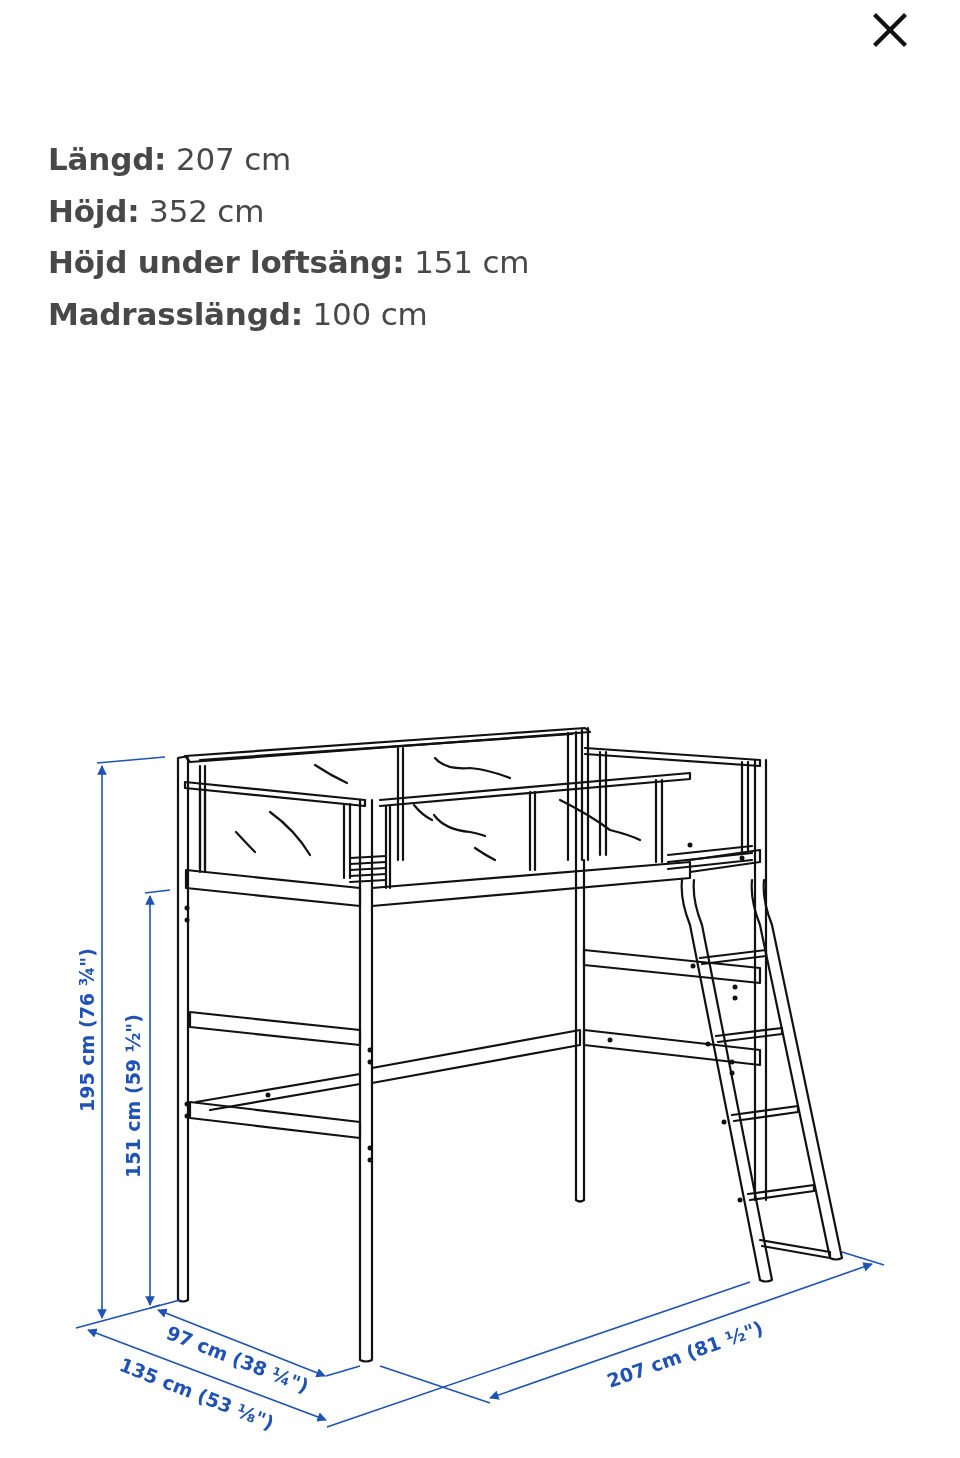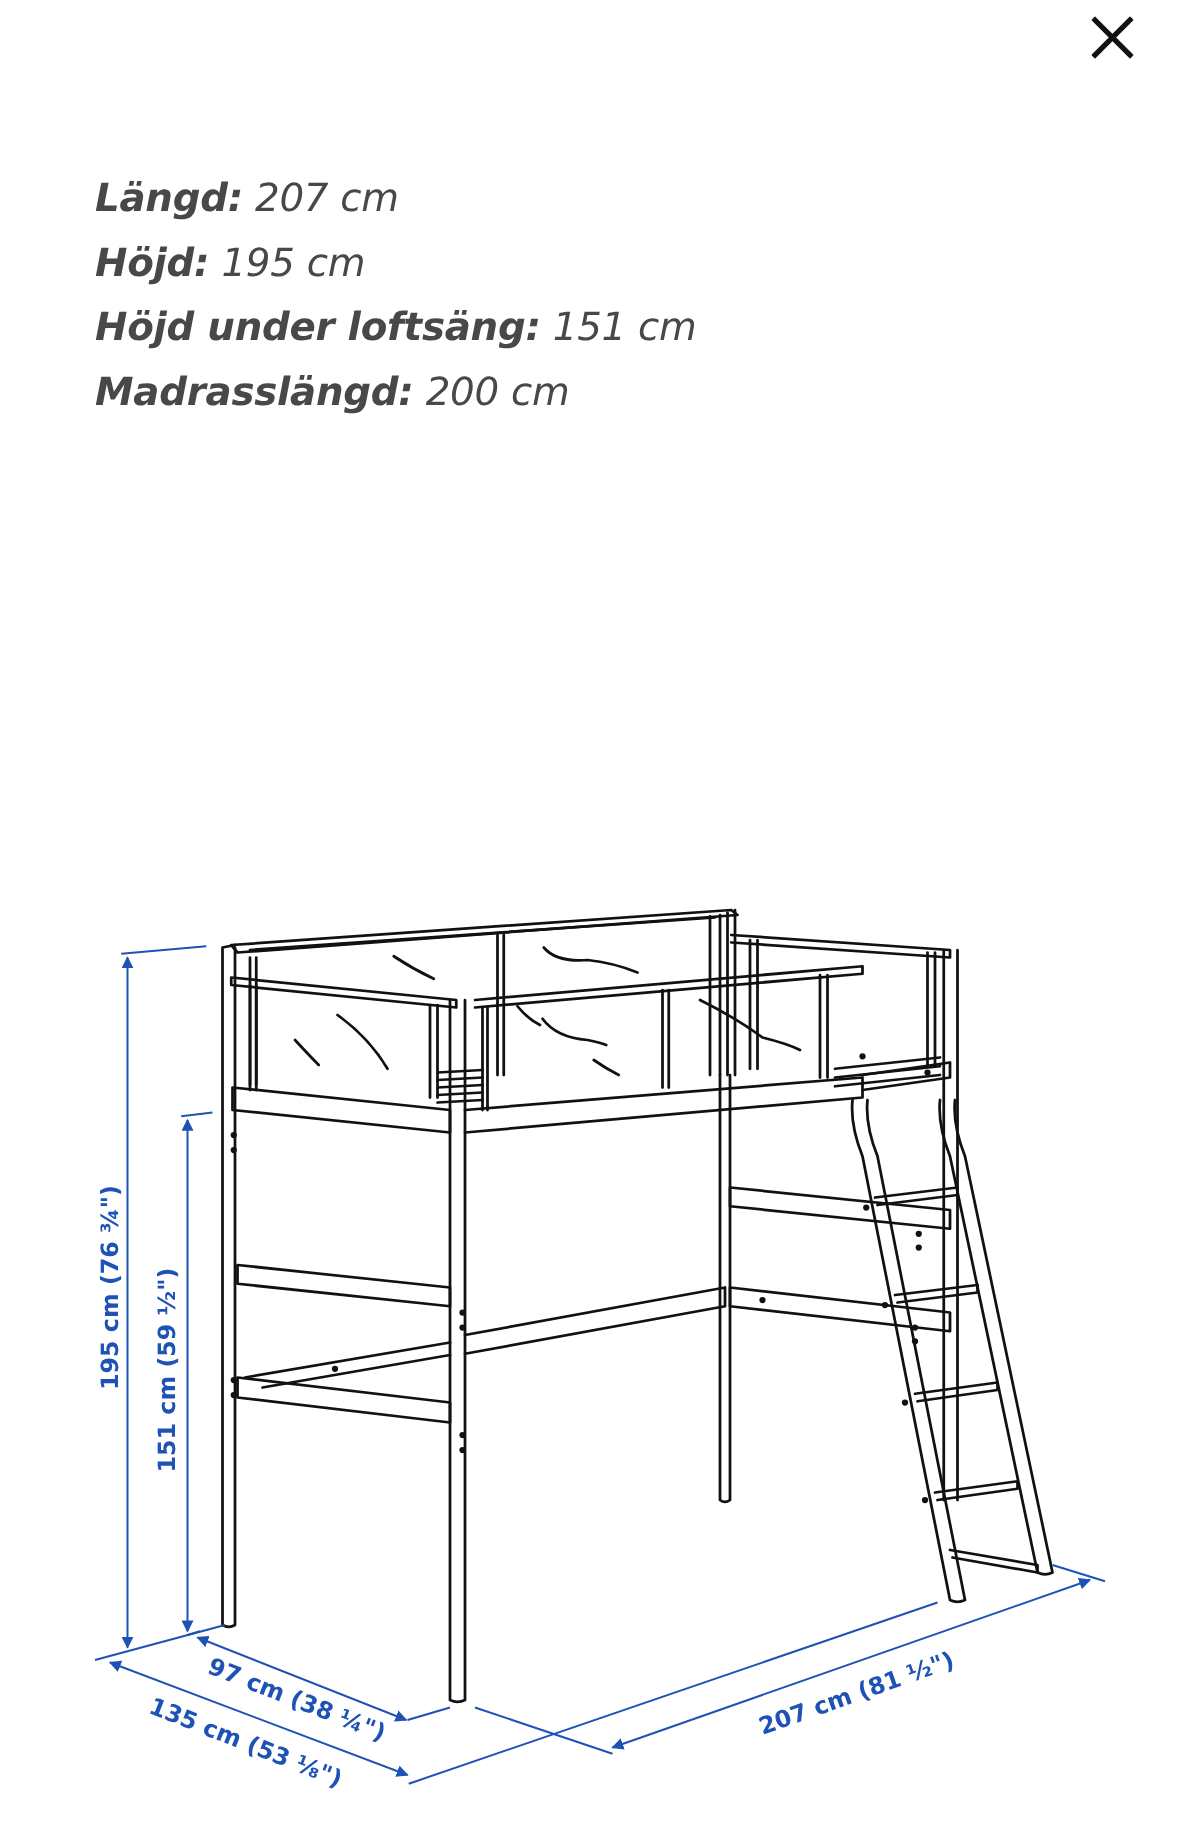--- a/index.html
+++ b/index.html
@@ -24,26 +24,25 @@
       display: flex;
       align-items: center;
       justify-content: center;
       cursor: pointer;
       background: transparent;
       border: none;
       padding: 0;
     }
     .specs {
       position: absolute;
-      left: 76px;
+      left: 48px;
       top: 134px;
       margin: 0;
       padding: 0;
       list-style: none;
-      font-style: italic;
     }
     .spec-row {
       font-size: 31px;
       line-height: 51.7px;
       height: 51.7px;
       white-space: nowrap;
       letter-spacing: -0.2px;
     }
     .spec-label {
       font-weight: bold;
@@ -72,23 +71,23 @@
 
 <button class="close-button">
   <svg width="34" height="34" viewBox="0 0 34 34">
     <line x1="3" y1="3" x2="31" y2="31" stroke="#111" stroke-width="4.2" stroke-linecap="square"></line>
     <line x1="31" y1="3" x2="3" y2="31" stroke="#111" stroke-width="4.2" stroke-linecap="square"></line>
   </svg>
 </button>
 
 <ul class="specs">
   <li class="spec-row"><span class="spec-label">Längd:</span><span class="spec-value"> 207 cm</span></li>
-  <li class="spec-row"><span class="spec-label">Höjd:</span><span class="spec-value"> 195 cm</span></li>
+  <li class="spec-row"><span class="spec-label">Höjd:</span><span class="spec-value"> 352 cm</span></li>
   <li class="spec-row"><span class="spec-label">Höjd under loftsäng:</span><span class="spec-value"> 151 cm</span></li>
-  <li class="spec-row"><span class="spec-label">Madrasslängd:</span><span class="spec-value"> 200 cm</span></li>
+  <li class="spec-row"><span class="spec-label">Madrasslängd:</span><span class="spec-value"> 100 cm</span></li>
 </ul>
 
 <svg class="drawing" viewBox="0 700 960 758" width="960" height="758">
   <defs>
     <marker id="arr" viewBox="0 0 10 10" refX="9" refY="5" markerWidth="6" markerHeight="6" orient="auto-start-reverse">
       <path d="M0,0 L10,5 L0,10 z" fill="#1f52b5"></path>
     </marker>
   </defs>
 
   <g fill="none" stroke="#111" stroke-width="2.2" stroke-linejoin="round" stroke-linecap="round">

